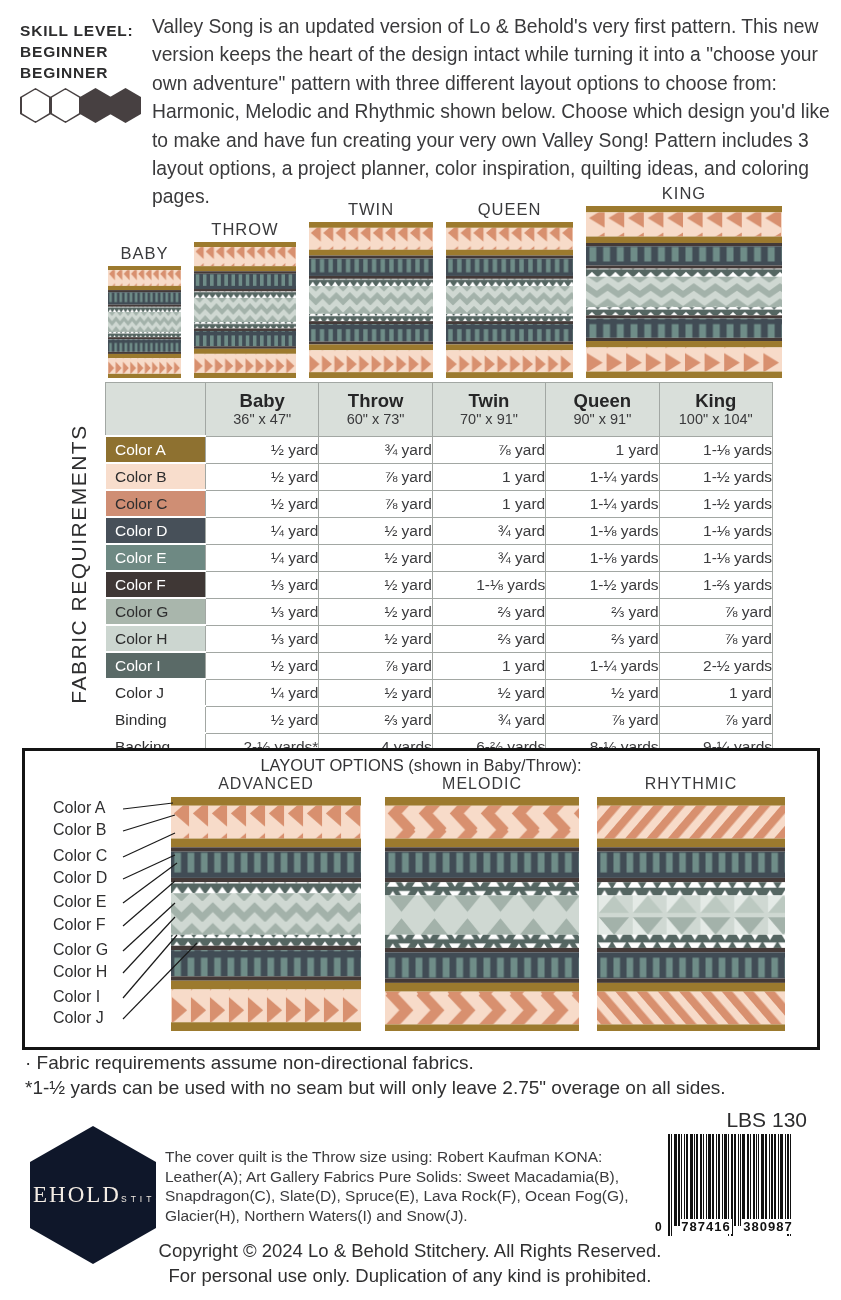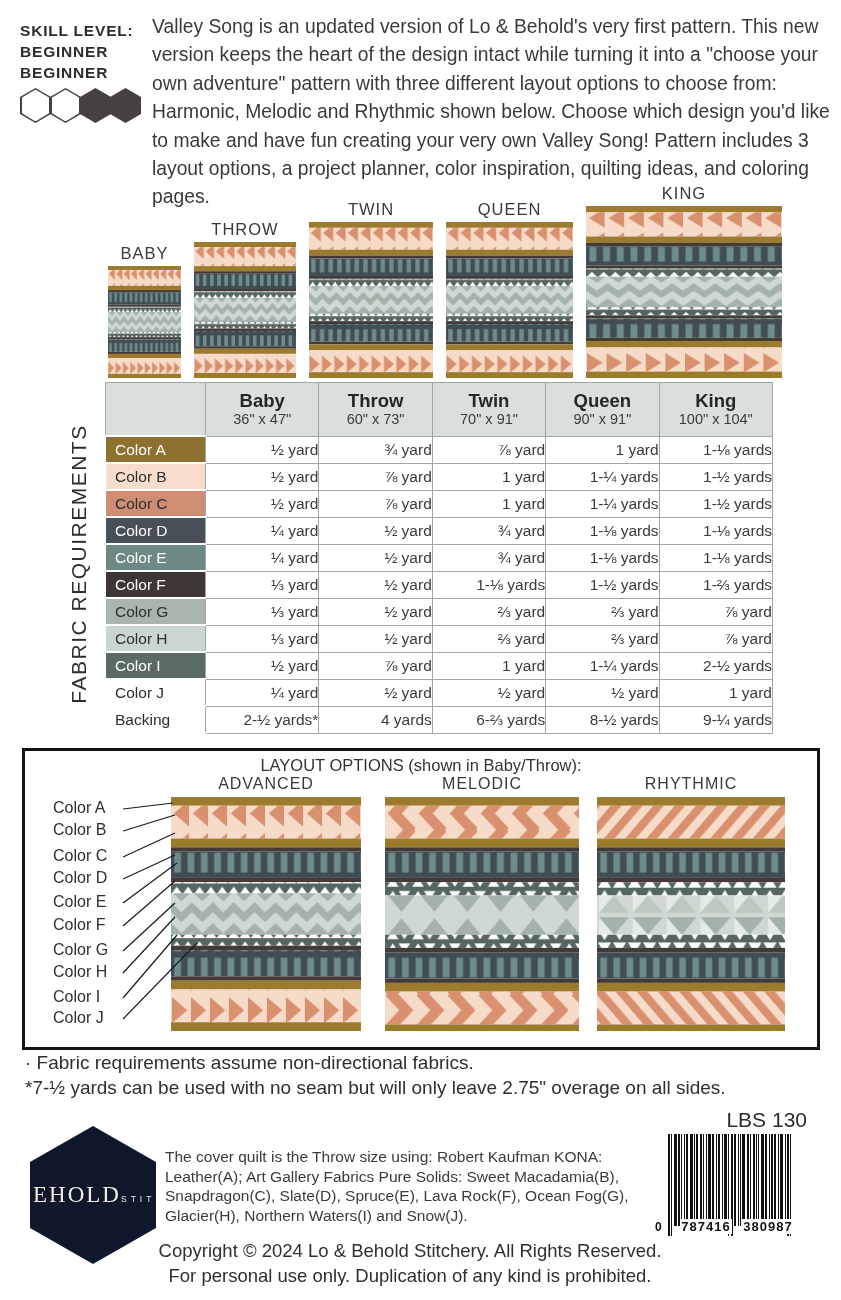--- a/index.html
+++ b/index.html
@@ -364,20 +364,28 @@
         </tr>
         <tr>
           <th class="rowlab" style="background: rgb(255, 255, 255); color: rgb(46, 46, 47);">Color J</th>
           <td>¼ yard</td>
           <td>½ yard</td>
           <td>½ yard</td>
           <td>½ yard</td>
           <td>1 yard</td>
         </tr>
         <tr>
+          <th class="rowlab" style="background: rgb(255, 255, 255); color: rgb(46, 46, 47);">Binding</th>
+          <td>½ yard</td>
+          <td>⅔ yard</td>
+          <td>¾ yard</td>
+          <td>⅞ yard</td>
+          <td>⅞ yard</td>
+        </tr>
+        <tr>
           <th class="rowlab" style="background: rgb(255, 255, 255); color: rgb(46, 46, 47);">Backing</th>
           <td>2-½ yards*</td>
           <td>4 yards</td>
           <td>6-⅔ yards</td>
           <td>8-½ yards</td>
           <td>9-¼ yards</td>
         </tr>
       </tbody>
   </table>
 
@@ -421,21 +429,21 @@
         <line x1="98" y1="200" x2="150" y2="152"></line>
         <line x1="98" y1="222" x2="150" y2="166"></line>
         <line x1="98" y1="247" x2="152" y2="184"></line>
         <line x1="98" y1="268" x2="172" y2="192"></line>
       </g>
     </svg>
   </div>
 
   <div class="notes">
     <div>· Fabric requirements assume non-directional fabrics.</div>
-    <div>*7-½ yards can be used with no seam but will only leave 2.75" overage on all sides.</div>
+    <div>*1-½ yards can be used with no seam but will only leave 2.75" overage on all sides.</div>
   </div>
 
   <div class="item-code">LBS 130</div>
 
   <div class="barcode">
     <div class="bars" id="barcode-bars">
         <span class="guard" style="width: 2px; margin-right: 1px;"></span>
         <span class="guard" style="width: 1px; margin-right: 2px;"></span>
         <span style="width: 3px; margin-right: 1px;"></span>
         <span style="width: 2px; margin-right: 1px;"></span>

